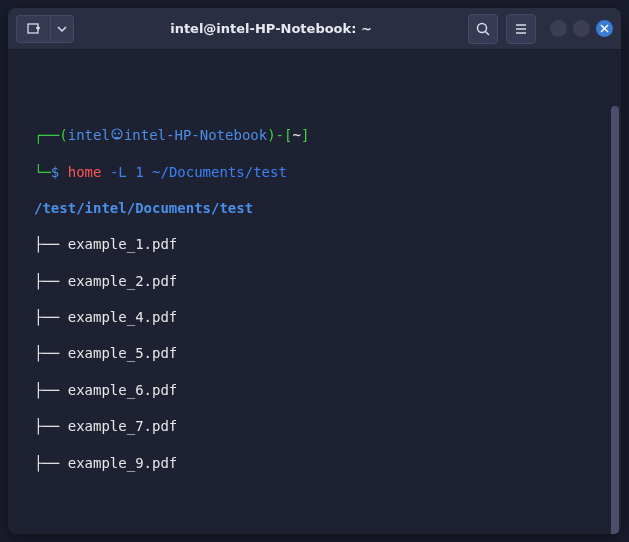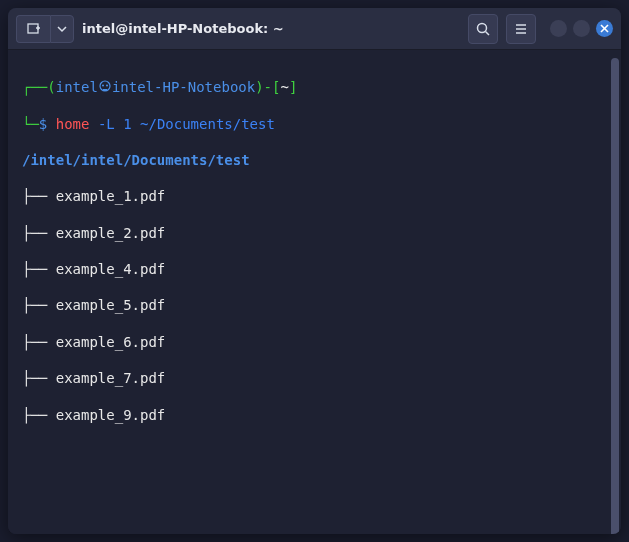--- a/index.html
+++ b/index.html
@@ -38,21 +38,21 @@
     display: flex;
     align-items: center;
     justify-content: center;
     color: #d8dee9;
     cursor: pointer;
   }
   .tb-btn.left { border-radius: 4px 0 0 4px; border-right: none; }
   .tb-btn.right { border-radius: 0 4px 4px 0; width: 24px; }
   .tb-title {
     flex: 1;
-    text-align: left;
+    text-align: center;
     font-weight: bold;
     color: #e8eaf0;
     font-family: "DejaVu Sans", sans-serif;
     font-size: 13px;
   }
   .tb-right { display: flex; gap: 8px; align-items: center; }
   .tb-icon {
     width: 30px;
     height: 30px;
     background: #363a52;
@@ -69,23 +69,24 @@
     width: 17px;
     height: 17px;
     border-radius: 50%;
     background: #3b3f56;
     cursor: pointer;
   }
   .win-dot.close { background: #3a7bd5; }
   .terminal-body {
     flex: 1;
     background: #1e2132;
-    padding: 10px 4px 10px 14px;
+    padding: 10px 4px 10px 26px;
     position: relative;
     overflow: hidden;
+    margin-top: 48px;
   }
   .scrollbar {
     position: absolute;
     right: 2px;
     top: 8px;
     width: 8px;
     height: 480px;
     background: #4a4f6b;
     border-radius: 4px;
   }
@@ -158,21 +159,21 @@
   <div class="terminal-body">
     <div class="scrollbar"></div>
     <div class="term-content">
 <div><span class="green">┌──(</span><span class="blue">intel</span><span class="skull"><svg width="14" height="14" viewBox="0 0 14 14">
               <circle cx="7" cy="6" r="5" fill="none" stroke="#4a8fe8" stroke-width="1.2"></circle>
               <circle cx="5" cy="5.5" r="1" fill="#4a8fe8"></circle>
               <circle cx="9" cy="5.5" r="1" fill="#4a8fe8"></circle>
               <rect x="5" y="9" width="4" height="2" fill="#4a8fe8"></rect>
             </svg></span><span class="blue">intel-HP-Notebook</span><span class="green">)-[</span><span class="white">~</span><span class="green">]</span></div>
 <div><span class="green">└─</span><span class="blue">$</span> <span class="red">home</span><span class="gray"> -L 1 ~/Documents/test</span></div>
-<div class="bluebold">/intel/intel/Documents/test</div>
+<div class="bluebold">/test/intel/Documents/test</div>
 <div><span class="white">├── </span><span class="white">example_1.pdf</span></div>
 <div><span class="white">├── </span><span class="white">example_2.pdf</span></div>
 <div><span class="white">├── </span><span class="white">example_4.pdf</span></div>
 <div><span class="white">├── </span><span class="white">example_5.pdf</span></div>
 <div><span class="white">├── </span><span class="white">example_6.pdf</span></div>
 <div><span class="white">├── </span><span class="white">example_7.pdf</span></div>
 <div><span class="white">├── </span><span class="white">example_9.pdf</span></div>
 
 
 

